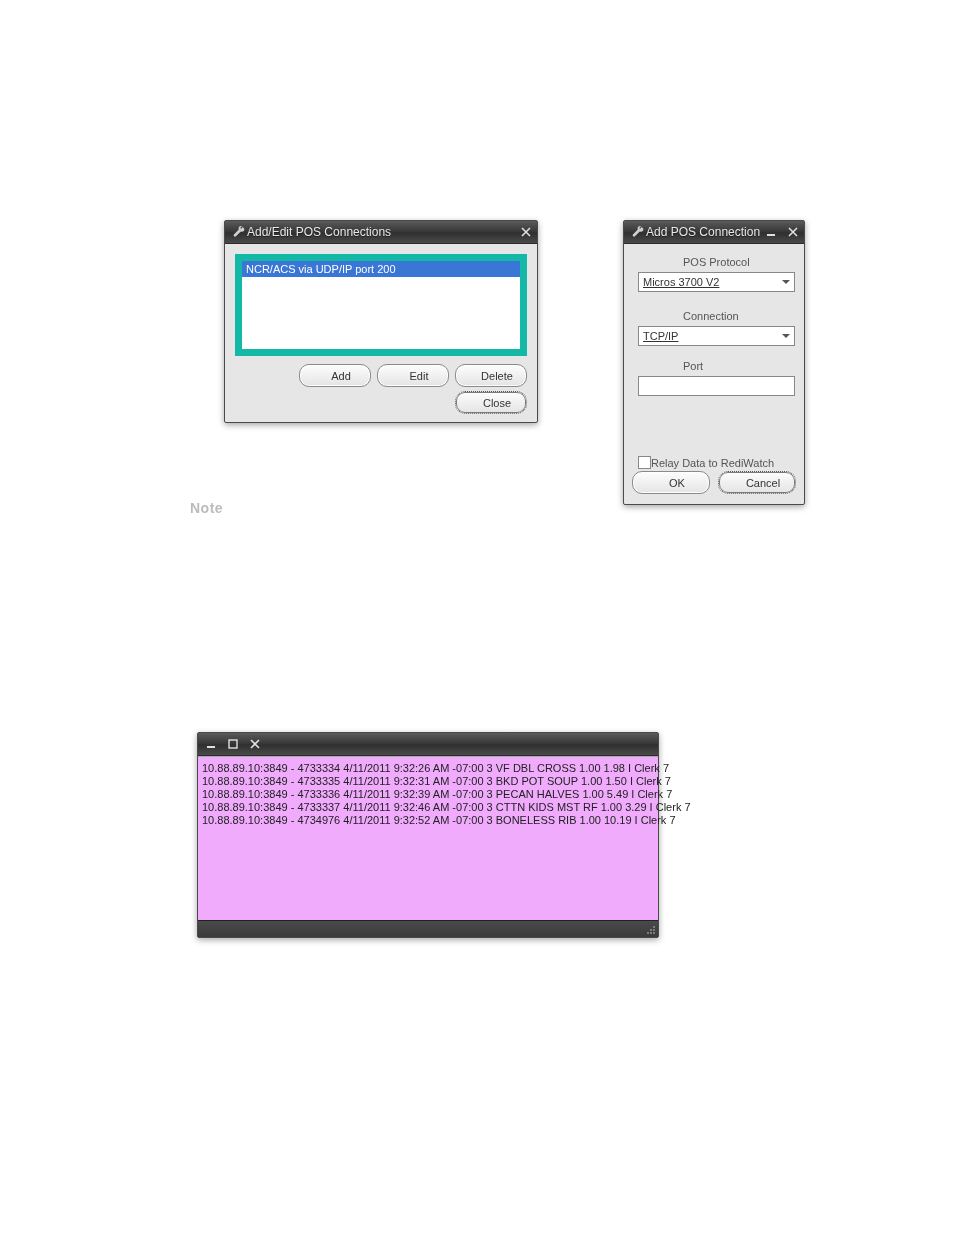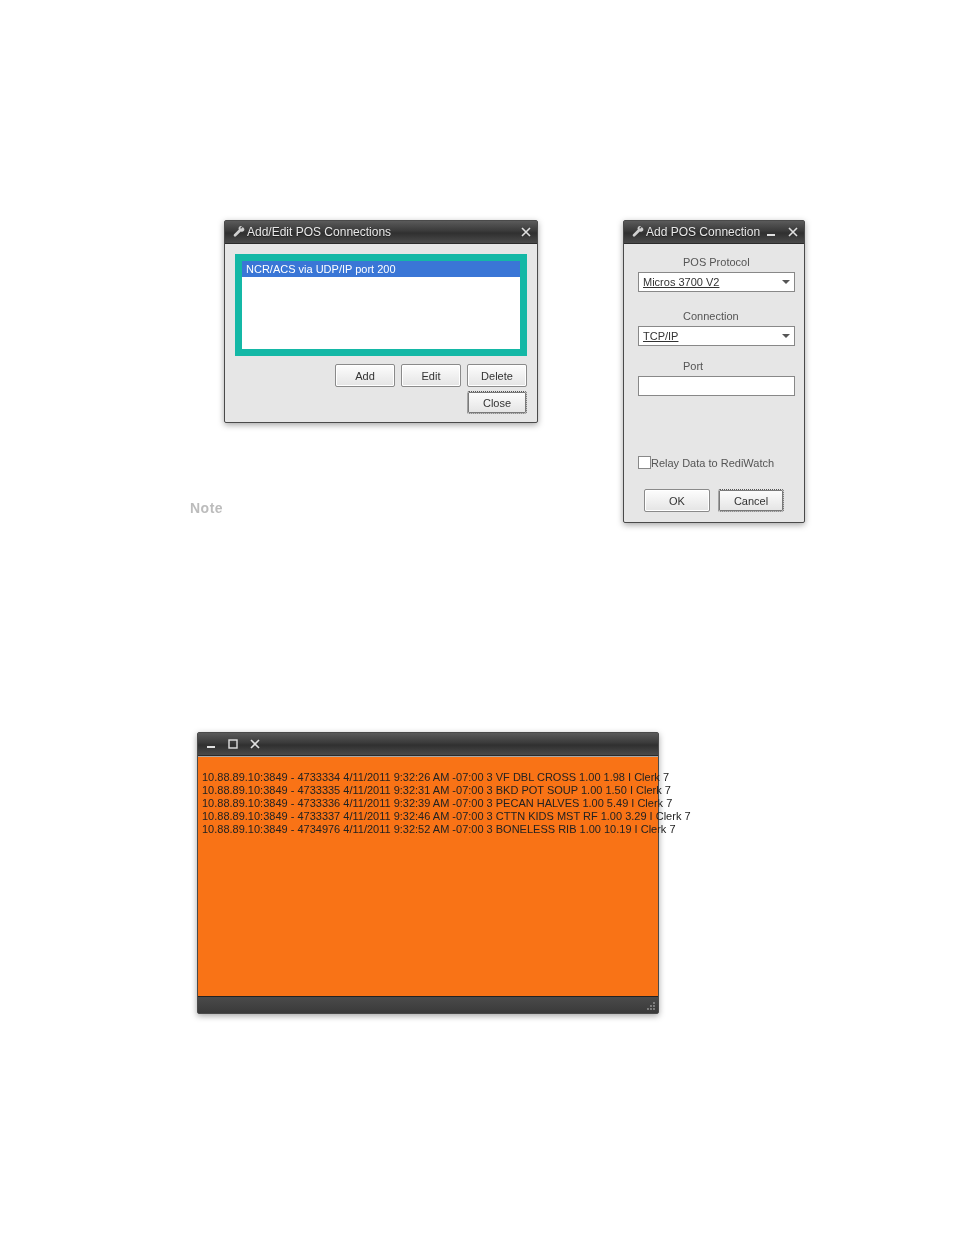--- a/index.html
+++ b/index.html
@@ -73,27 +73,28 @@
     display: flex;
     justify-content: flex-end;
     gap: 6px;
     margin-top: 8px;
   }
   .btn {
     min-width: 58px;
     height: 21px;
     background: linear-gradient(to bottom,#fdfdfd,#e4e4e4);
     border: 1px solid #8a8a8a;
-    border-radius: 2px;
+    border-radius: 10px;
     font-size: 11px;
     display: flex;
     align-items: center;
     justify-content: center;
     box-shadow: inset 0 0 0 1px #fff;
     cursor: default;
+    padding-left: 12px;
   }
   .btn.focus {
     border: 1px dotted #555;
     outline: 1px solid #7a7a7a;
     outline-offset: -2px;
   }
   .lbl {
     font-size: 11px;
     color: #555;
     margin-bottom: 4px;
@@ -140,27 +141,27 @@
     font-weight: 700;
     font-size: 14px;
     color: #bcbcbc;
     letter-spacing: 0.5px;
   }
   
   .verify .body {
     padding: 0;
   }
   .verify .listarea {
-    background: #f97316;
-    height: 240px;
+    background: #f0abfc;
+    height: 164px;
     border-top: 1px solid #aaa;
     font-family: "Segoe UI", Tahoma, sans-serif;
     font-size: 11px;
     color: #222;
-    padding: 14px 4px;
+    padding: 5px 4px;
     box-sizing: border-box;
   }
   .verify .listarea div.line {
     white-space: nowrap;
     line-height: 13px;
   }
   .verify .statusbar {
     height: 16px;
     background: linear-gradient(to bottom,#4a4a4a,#3a3a3a);
     border-top: 1px solid #222;
@@ -254,21 +255,21 @@
     <div class="textin wide">
       <span></span>
     </div>
 
     <div style="height:60px"></div>
     <div class="checkbox-row">
       <div class="checkbox"></div>
       <span>Relay Data to RediWatch</span>
     </div>
 
-    <div class="btnrow" style="justify-content:center; margin-top:20px; gap:8px;">
+    <div class="btnrow" style="justify-content:center; margin-top:2px; gap:8px;">
       <div class="btn" style="min-width:64px">OK</div>
       <div class="btn focus" style="min-width:64px">Cancel</div>
     </div>
   </div>
 </div>
 
 <div class="note">Note</div>
 
 <div class="dlg verify" style="left:197px; top:732px; width:460px;">
   <div class="titlebar">

